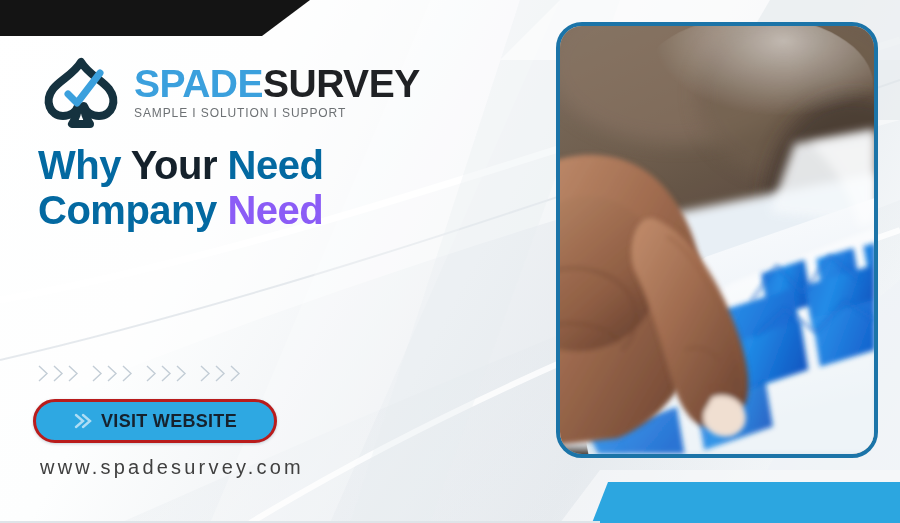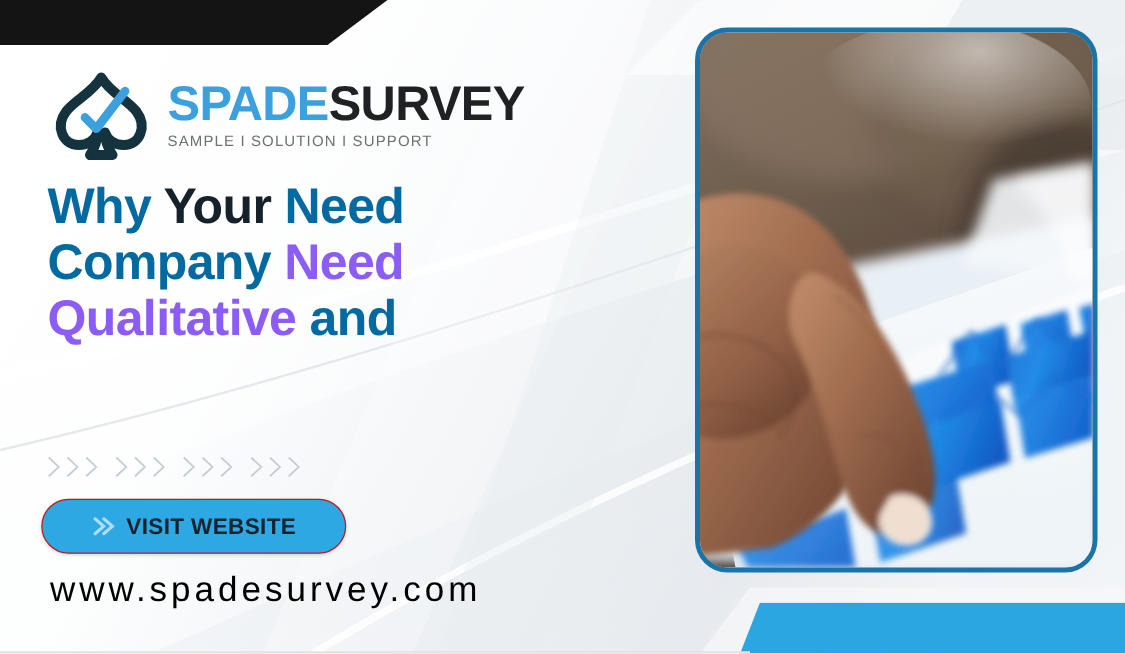--- a/index.html
+++ b/index.html
@@ -88,36 +88,36 @@
   }
   .chev-group{ display:flex; gap:2px; }
   .chev{ width:13px; height:19px; }
 
   
   .cta{
     position:absolute; left:33px; top:399px;
     width:244px; height:44px;
     border-radius:22px;
     background:#2ea8e2;
-    border:1px solid #b91c1c;
+    border:3px solid #b91c1c;
     box-shadow:0 1px 3px rgba(40,80,110,.25);
     display:flex; align-items:center; justify-content:center;
     gap:6px;
     cursor:pointer;
   }
   .cta-chev{ width:22px; height:18px; flex:none; opacity:.75; }
   .cta-label{
     font-size:18px; font-weight:bold; color:#16222e;
     letter-spacing:0.3px; white-space:nowrap;
   }
 
   
   .url{
     position:absolute; left:40px; top:456px;
-    font-size:28px; color:#000000;
+    font-size:20px; color:#404040;
     letter-spacing:3.2px; white-space:nowrap;
   }
 
   
   .photo-frame{
     position:absolute; left:556px; top:22px;
     width:322px; height:436px;
     border:4px solid #1b74a8;
     border-radius:26px;
     overflow:hidden;
@@ -179,24 +179,20 @@
   <div class="headline">
     <div class="hl-line">
       <span class="hl-blue">Why</span>
       <span class="hl-dark">Your</span>
       <span class="hl-blue">Need</span>
     </div>
     <div class="hl-line">
       <span class="hl-blue">Company</span>
       <span class="hl-black">Need</span>
     </div>
-    <div class="hl-line">
-      <span class="hl-black">Qualitative</span>
-      <span class="hl-blue">and</span>
-    </div>
   </div>
 
   <div class="chevrons">
     <div class="chev-group">
       <svg class="chev" viewBox="0 0 13 19">
           <path d="M2 2 L10 9.5 L2 17" fill="none" stroke="#c3cdd6" stroke-width="1.4"></path>
         </svg>
       <svg class="chev" viewBox="0 0 13 19">
           <path d="M2 2 L10 9.5 L2 17" fill="none" stroke="#c3cdd6" stroke-width="1.4"></path>
         </svg>

